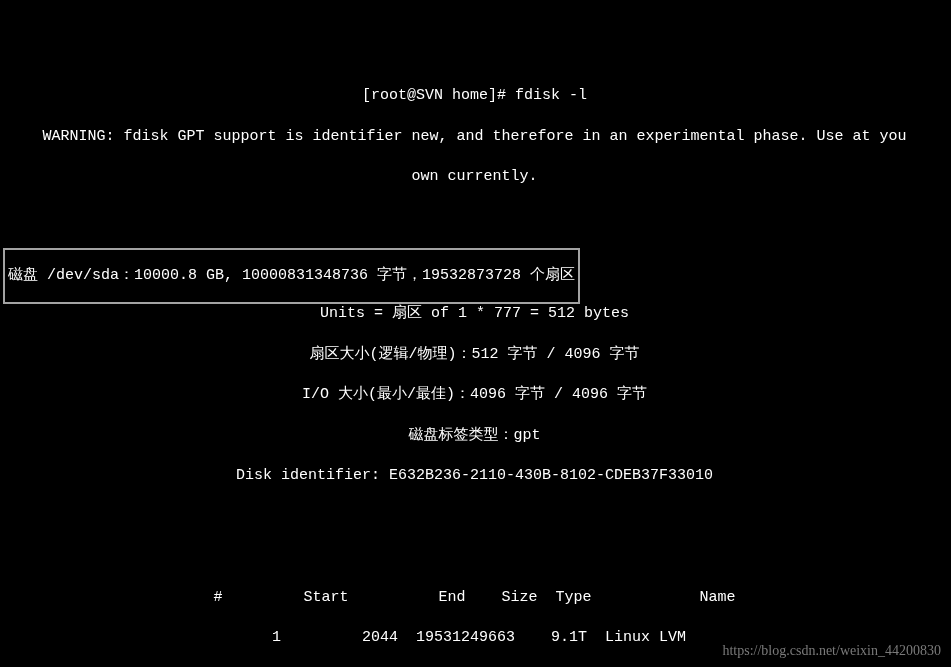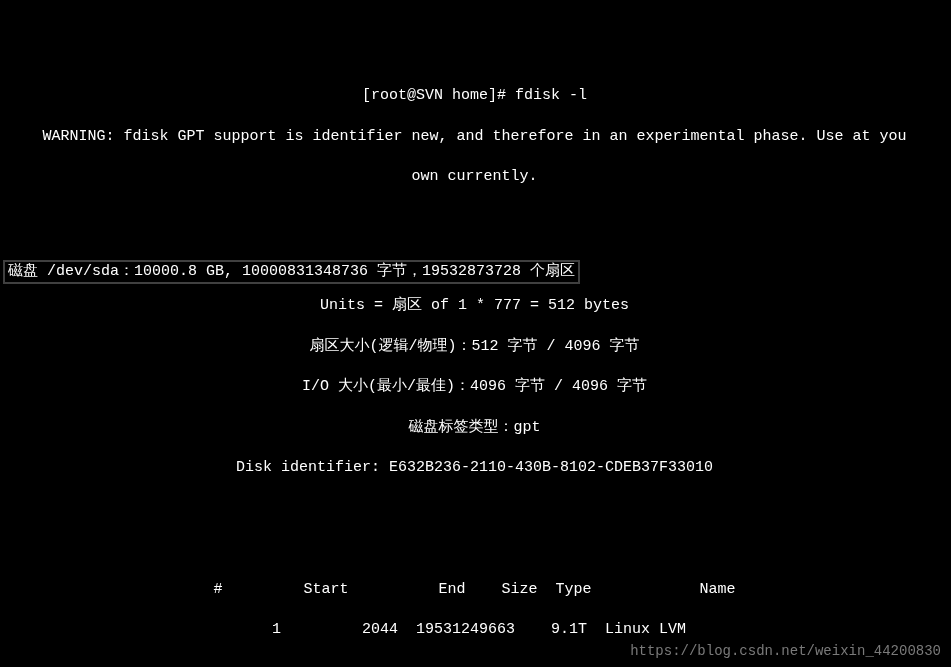--- a/index.html
+++ b/index.html
@@ -18,32 +18,32 @@
       height: 667px;
       position: relative;
       overflow: hidden;
       white-space: pre;
     }
     .terminal-line {
       display: block;
       text-align: center;
     }
     .highlight-box {
-      border: 2px solid #404040;
+      border: 2px solid #a3a3a3;
       display: inline-block;
-      padding: 0 3px;
-      margin: 12px 0;
+      padding: 16px 3px;
+      margin: 0 0;
     }
     .watermark {
       position: absolute;
       bottom: 6px;
       right: 10px;
       color: #7a7a7a;
       font-size: 14px;
-      font-family: Liberation Mono, monospace;
+      font-family: Liberation Serif, serif;
       white-space: nowrap;
     }
   </style>
 </head>
 <body>
 
 
 
 <span class="terminal-line">[root@SVN home]# fdisk -l</span>
 <span class="terminal-line">WARNING: fdisk GPT support is identifier new, and therefore in an experimental phase. Use at you</span>

